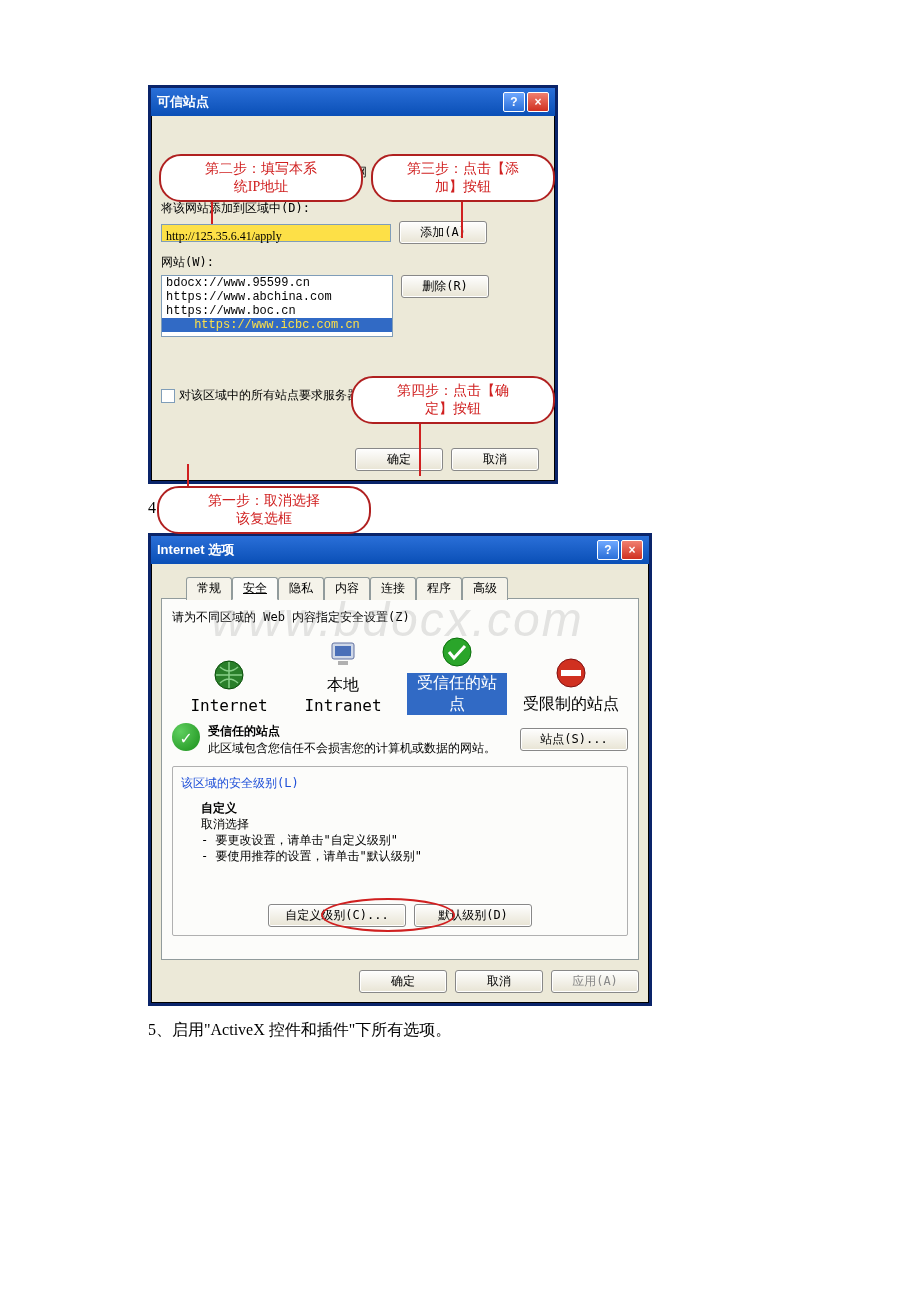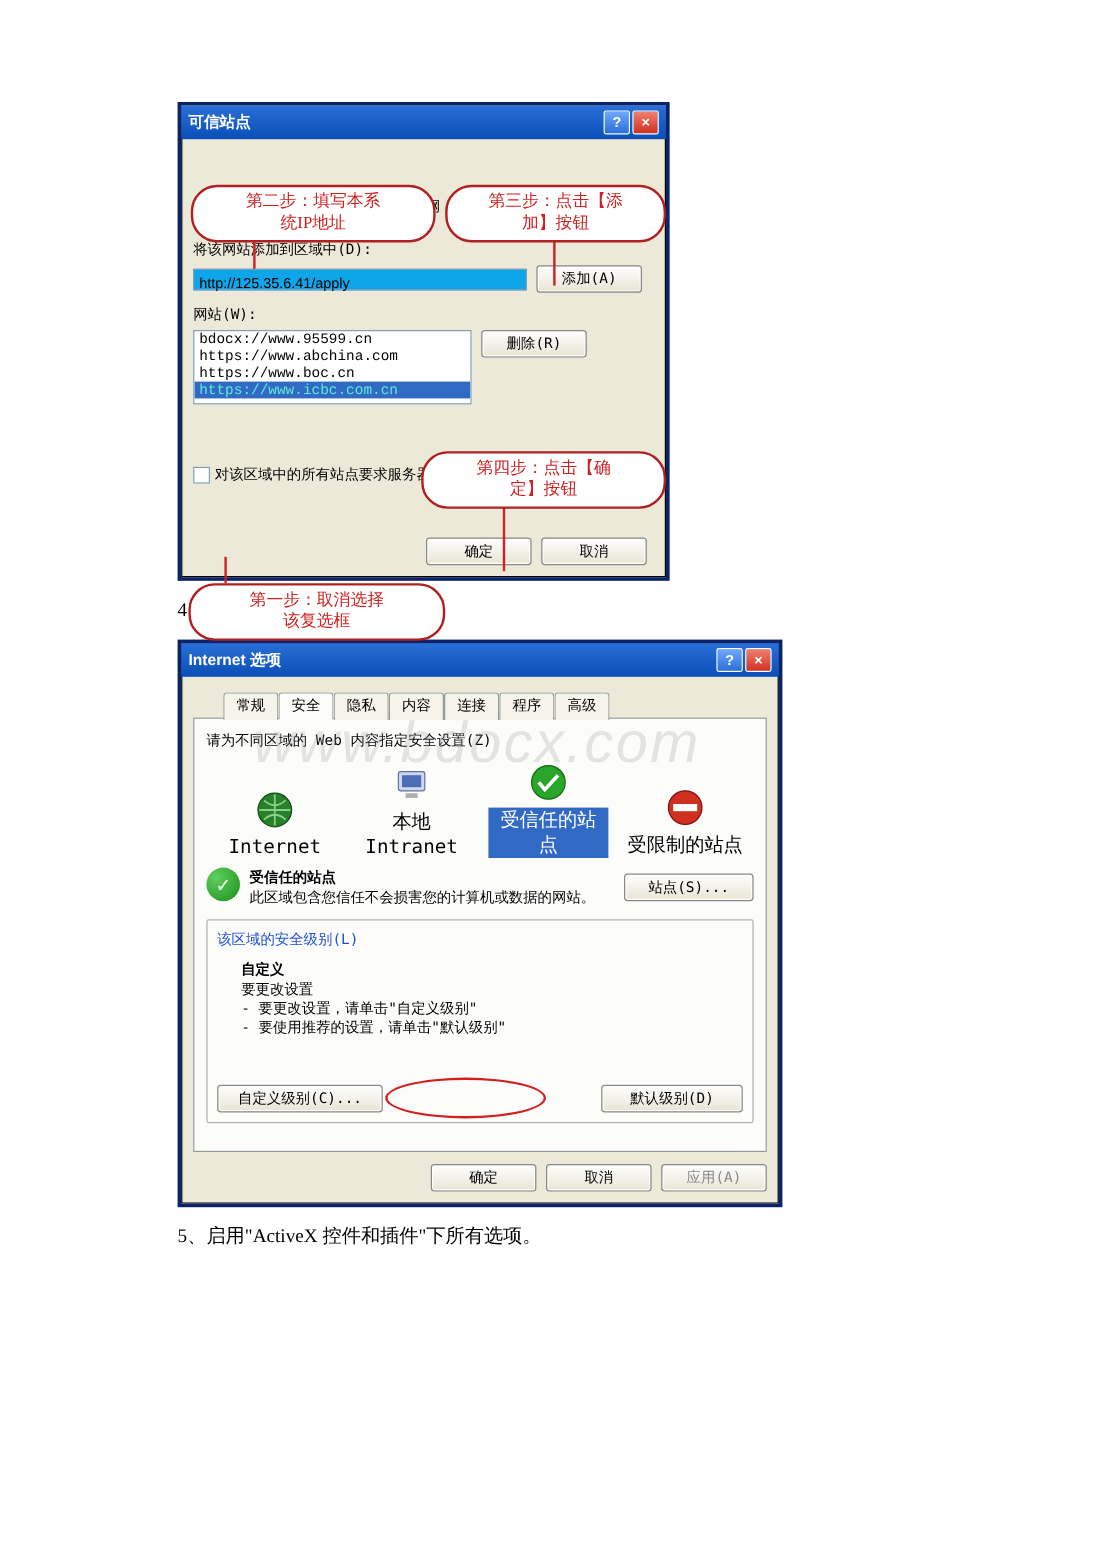--- a/index.html
+++ b/index.html
@@ -82,26 +82,26 @@
   
 
   .callout.c2 { top: 38px; left: 8px; width: 180px; }
   .callout.c3 { top: 38px; left: 220px; width: 160px; }
   .callout.c4 { top: 260px; left: 200px; width: 180px; }
   .callout.c1 { top: 370px; left: 6px; width: 190px; }
 
   .field-row { margin: 4px 0; }
   .textinput {
     border: 1px solid #7f9db9;
-    background: #0ea5e9;
+    background: #fde047;
     padding: 2px 4px;
-    font-family: Liberation Sans, sans-serif;
+    font-family: Liberation Serif, serif;
     font-size: 12px;
     display: inline-block;
-    width: 278px;
+    width: 230px;
     height: 18px;
     line-height: 18px;
     box-sizing: border-box;
   }
   .xp-btn {
     border: 1px solid #888;
     border-radius: 3px;
     background: linear-gradient(to bottom, #fefefe, #e8e4d4);
     font-size: 12px;
     padding: 2px 8px;
@@ -114,21 +114,21 @@
   .listbox {
     border: 1px solid #7f9db9;
     background: #fff;
     font-family: "Courier New", monospace;
     font-size: 12px;
     width: 230px;
     height: 60px;
     overflow: hidden;
   }
   .listbox .item { padding: 0 4px; line-height: 14px; }
-  .listbox .item.selected { background: #316ac5; color: #5eead4; }
+  .listbox .item.selected { background: #316ac5; color: #fde047; text-align: center; }
 
   .checkbox-row {
     display: flex;
     align-items: center;
     gap: 4px;
     margin: 6px 0;
     font-size: 12px;
   }
   .chk {
     width: 12px; height: 12px; border: 1px solid #7f9db9; background:#fff;
@@ -159,20 +159,21 @@
     background: #f5f3ea;
     border-radius: 3px 3px 0 0;
     position: relative;
     top: 1px;
   }
   .tab.active {
     background: #fcfcfa;
     font-weight: normal;
     z-index: 2;
     border-bottom: 1px solid #fcfcfa;
+    text-decoration: underline;
   }
   .tabpanel {
     border: 1px solid #919b9c;
     background: #fcfcfa;
     padding: 10px;
     min-height: 340px;
   }
   .zone-icons {
     display: flex;
     justify-content: space-around;
@@ -397,26 +398,26 @@
             <div style="font-weight:bold; font-size:12px;">受信任的站点</div>
             <div class="small-text">此区域包含您信任不会损害您的计算机或数据的网站。</div>
           </div>
           <span class="xp-btn" style="align-self:center; min-width:90px;">站点(S)...</span>
         </div>
 
         <div class="groupbox">
           <div class="group-title">该区域的安全级别(L)</div>
           <div class="level-settings">
             <div class="level-title">自定义</div>
-            <div>要更改设置</div>
+            <div>取消选择</div>
             <div>- 要更改设置，请单击"自定义级别"</div>
             <div>- 要使用推荐的设置，请单击"默认级别"</div>
           </div>
           <div style="height:30px;"></div>
-          <div class="bottom-buttons" style="justify-content:space-between; position:relative;">
+          <div class="bottom-buttons" style="justify-content:center; position:relative;">
             <div class="red-circle" style="left:140px; top:-6px;"></div>
             <span class="xp-btn" style="min-width:120px;">自定义级别(C)...</span>
             <span class="xp-btn" style="min-width:100px;">默认级别(D)</span>
           </div>
         </div>
 
       </div>
 
       <div class="bottom-buttons">
         <span class="xp-btn">确定</span>

